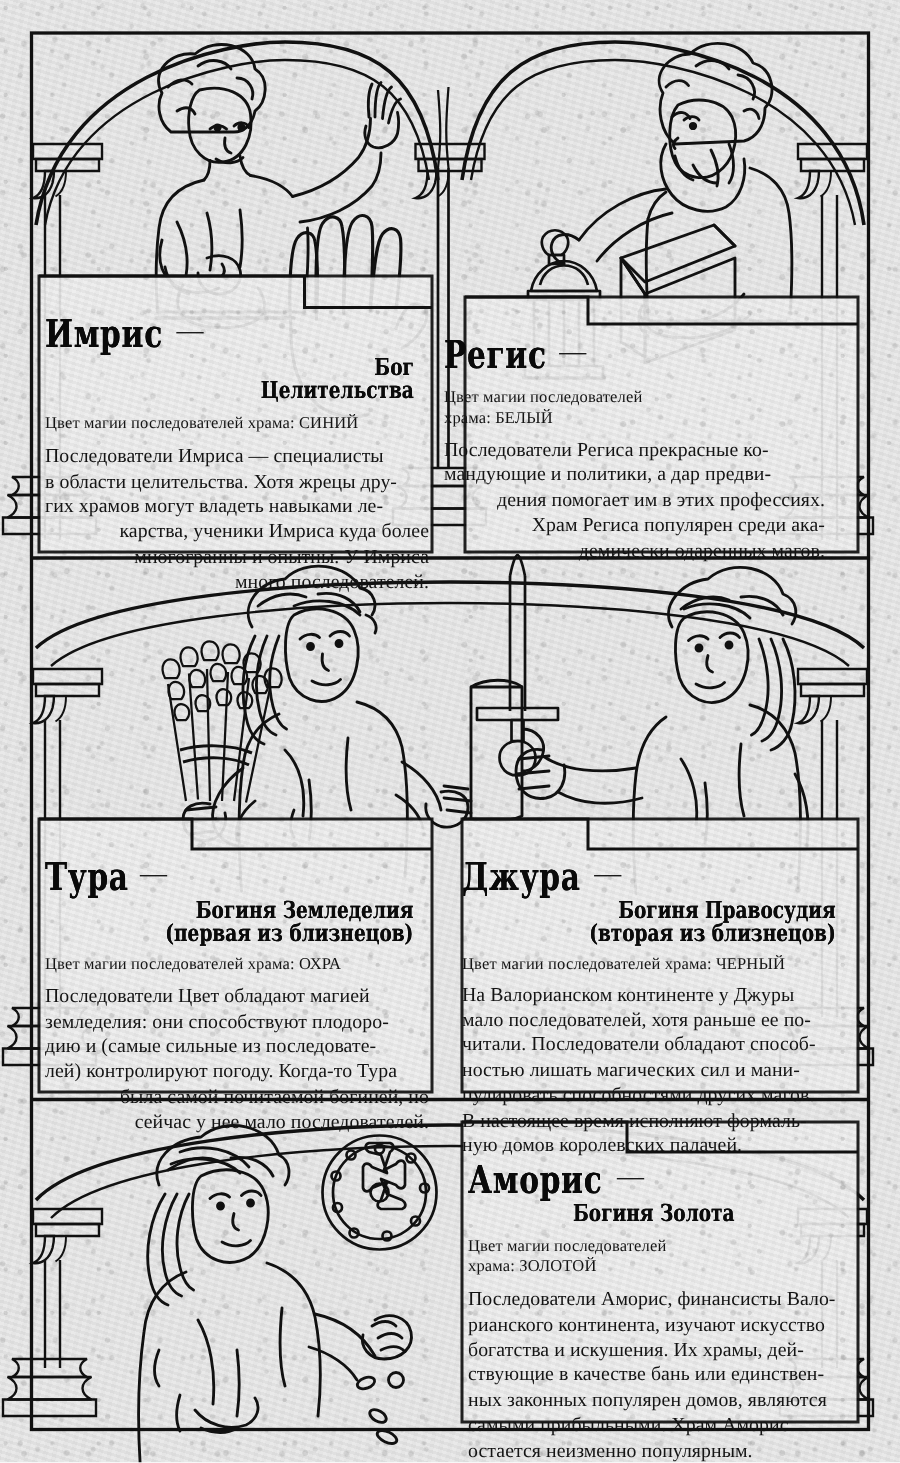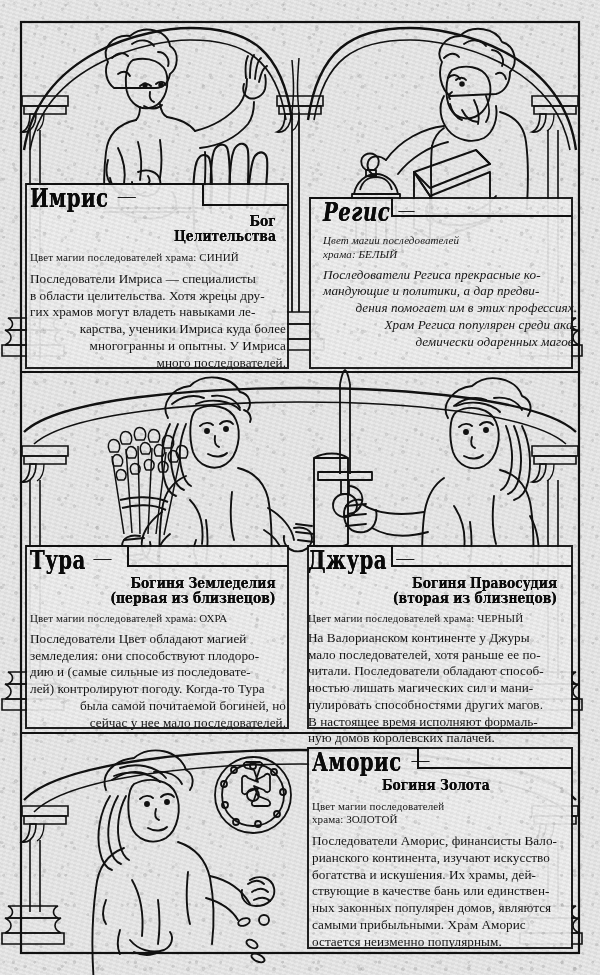--- a/index.html
+++ b/index.html
@@ -33,21 +33,21 @@
       repeating-linear-gradient(17deg, rgba(255,255,255,.55) 0 2px, rgba(205,205,205,.35) 2px 4px),
       repeating-linear-gradient(101deg, rgba(255,255,255,.40) 0 3px, rgba(200,200,200,.28) 3px 6px);
     opacity:.55;mix-blend-mode:multiply;
   }
 
   svg.art{position:absolute;left:0;top:0;width:600px;height:975px;z-index:3;}
 
   
   .layer{position:absolute;left:0;top:0;width:600px;height:975px;z-index:10;}
 
-  .block{position:absolute;}
+  .block{position:absolute;margin-top:24px;}
 
   .title-row{display:block;white-space:nowrap;}
   .god-name{
     font-family:"DejaVu Serif",serif;
     font-weight:700;
     font-size:21px;
     letter-spacing:.5px;
     color:#0a0a0a;
     line-height:1;
     display:inline-block;
@@ -483,21 +483,21 @@
       <div class="body-text" style="margin-top:6px;">
         <span class="ln">Последователи Имриса — специалисты</span>
         <span class="ln">в области целительства. Хотя жрецы дру-</span>
         <span class="ln">гих храмов могут владеть навыками ле-</span>
         <span class="ln ta-c">карства, ученики Имриса куда более</span>
         <span class="ln ta-c">многогранны и опытны. У Имриса</span>
         <span class="ln ta-c">много последователей.</span>
       </div>
     </div>
 
-    <div class="block" style="left:323px; top:200px; width:254px;font-style:italic;">
+    <div class="block" style="left:296px; top:200px; width:254px;">
       <div class="title-row">
         <span class="god-name">Регис</span><span class="dash">—</span>
       </div>
       <div class="color-line" style="margin-top:8px;">
         <span class="ln">Цвет магии последователей</span>
         <span class="ln">храма: БЕЛЫЙ</span>
       </div>
       <div class="body-text" style="margin-top:5px;">
         <span class="ln">Последователи Региса прекрасные ко-</span>
         <span class="ln">мандующие и политики, а дар предви-</span>

